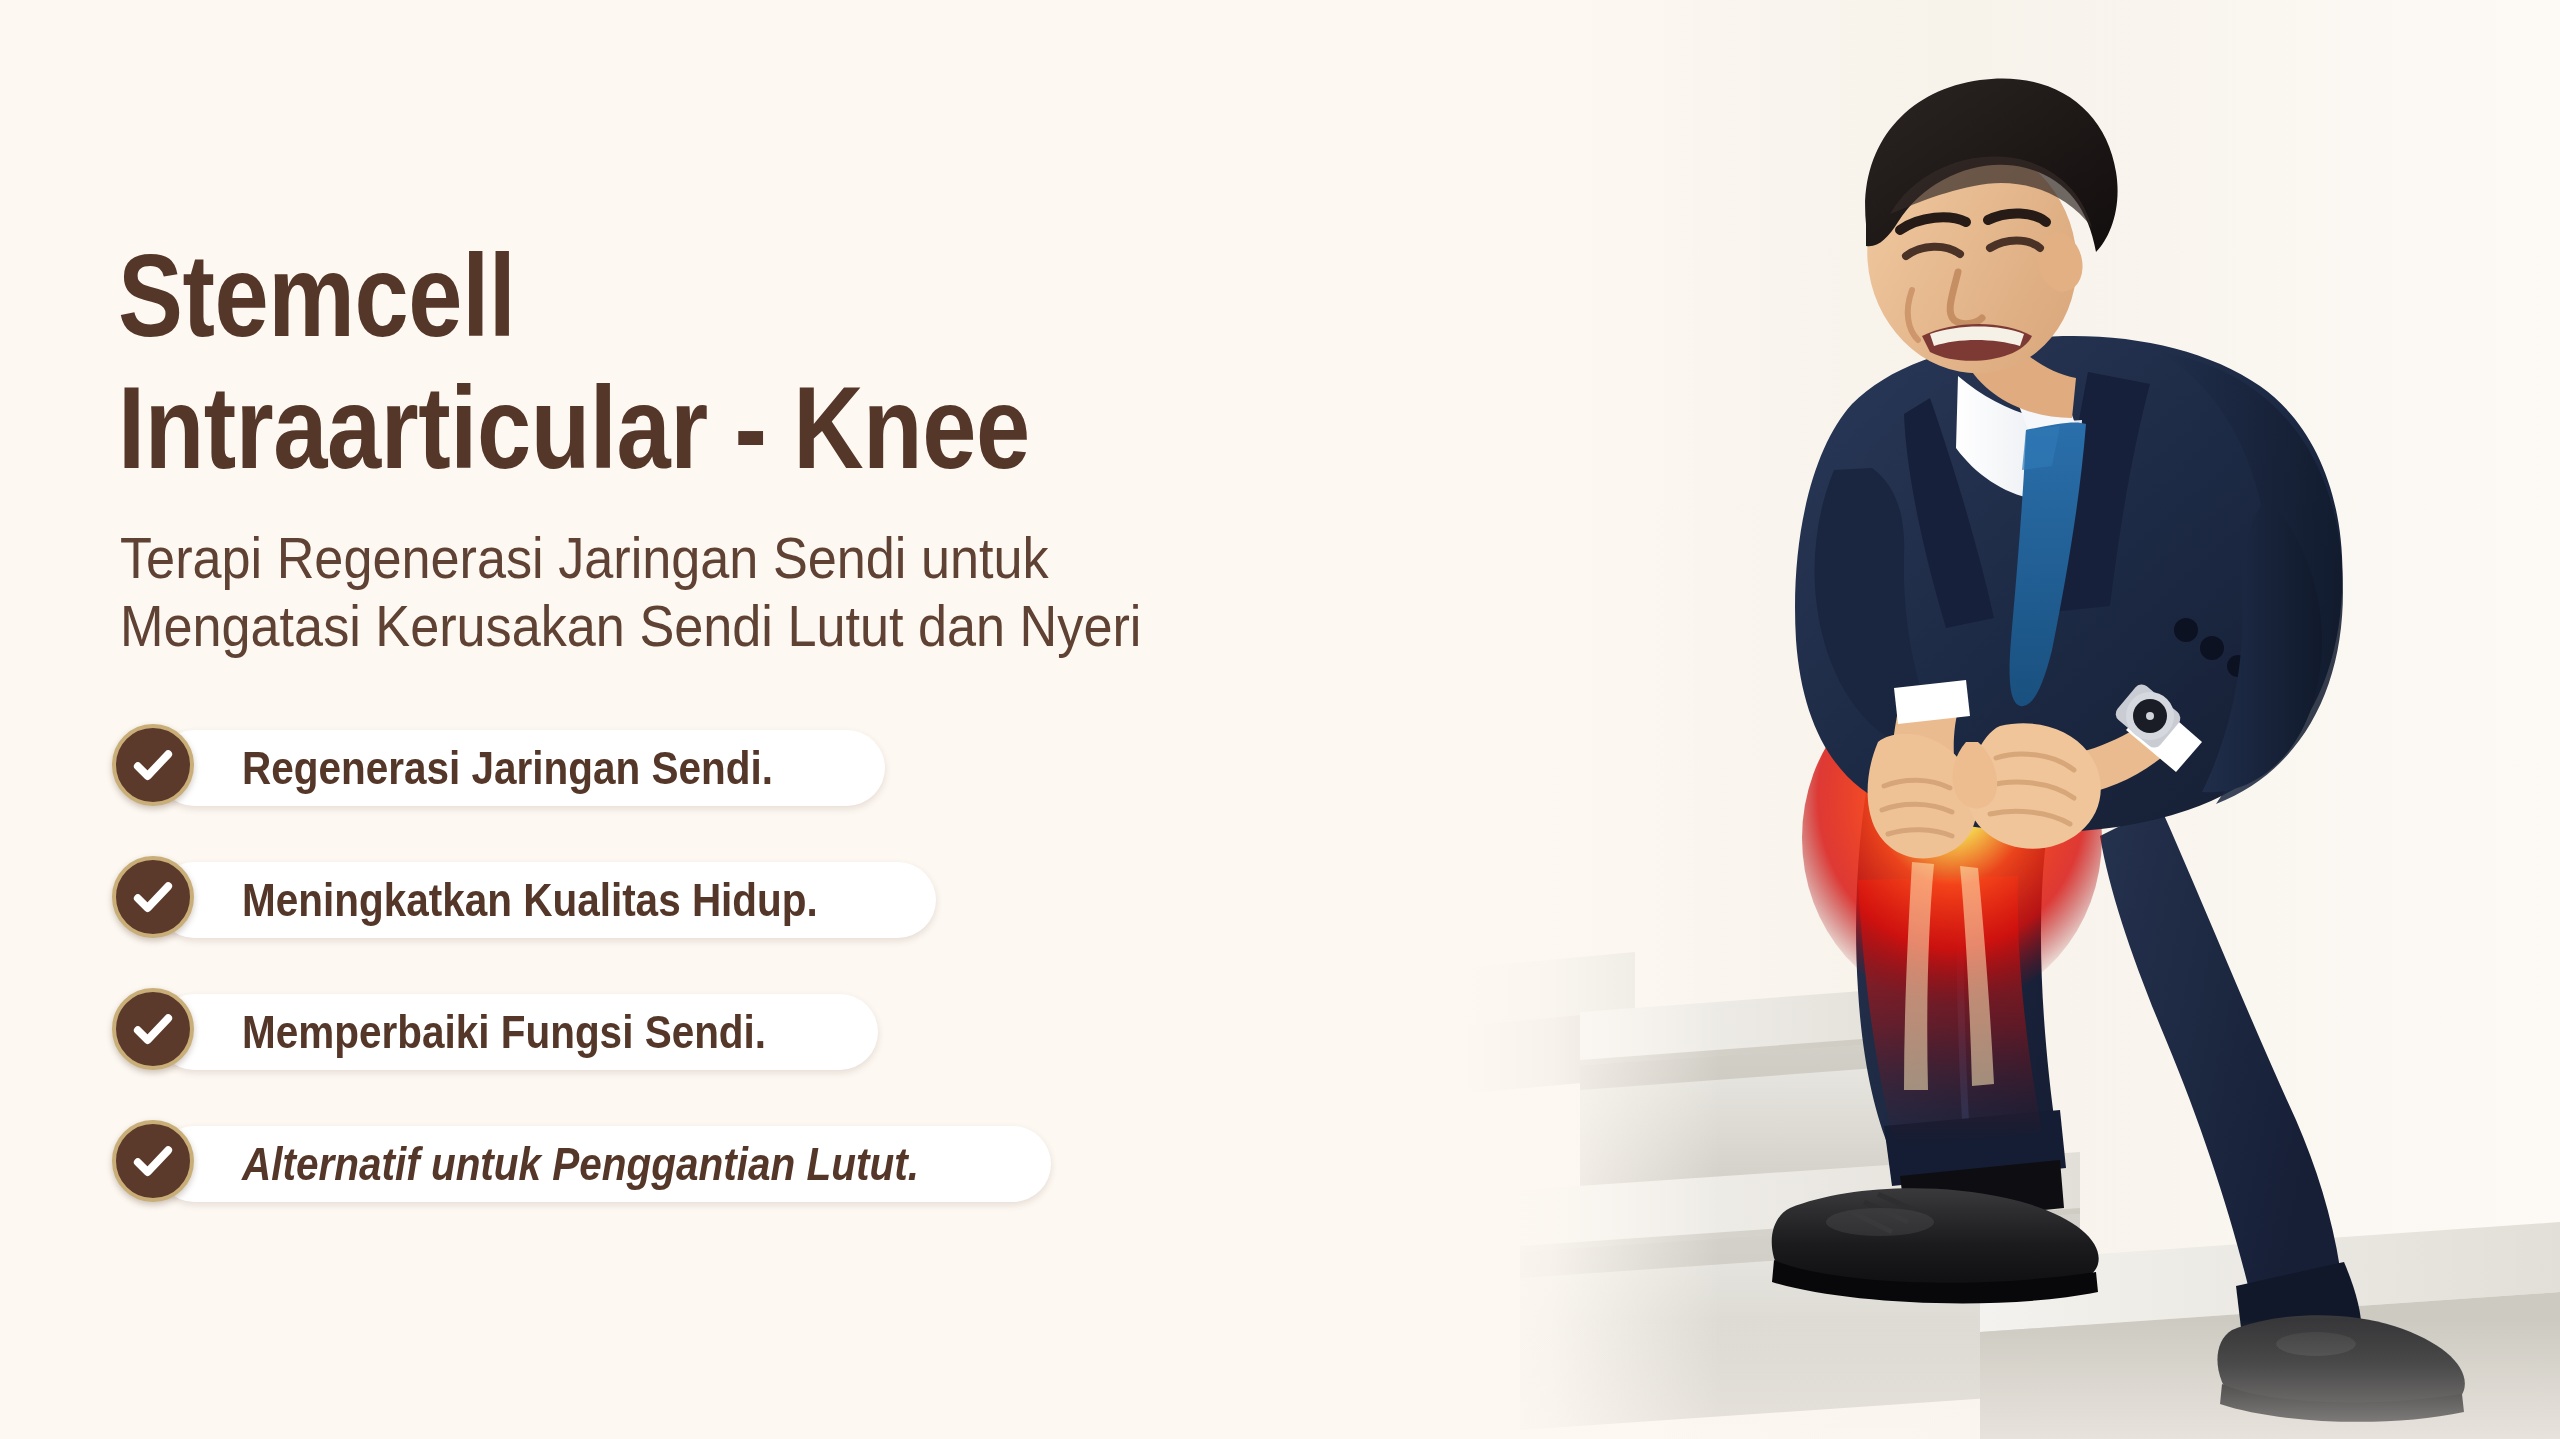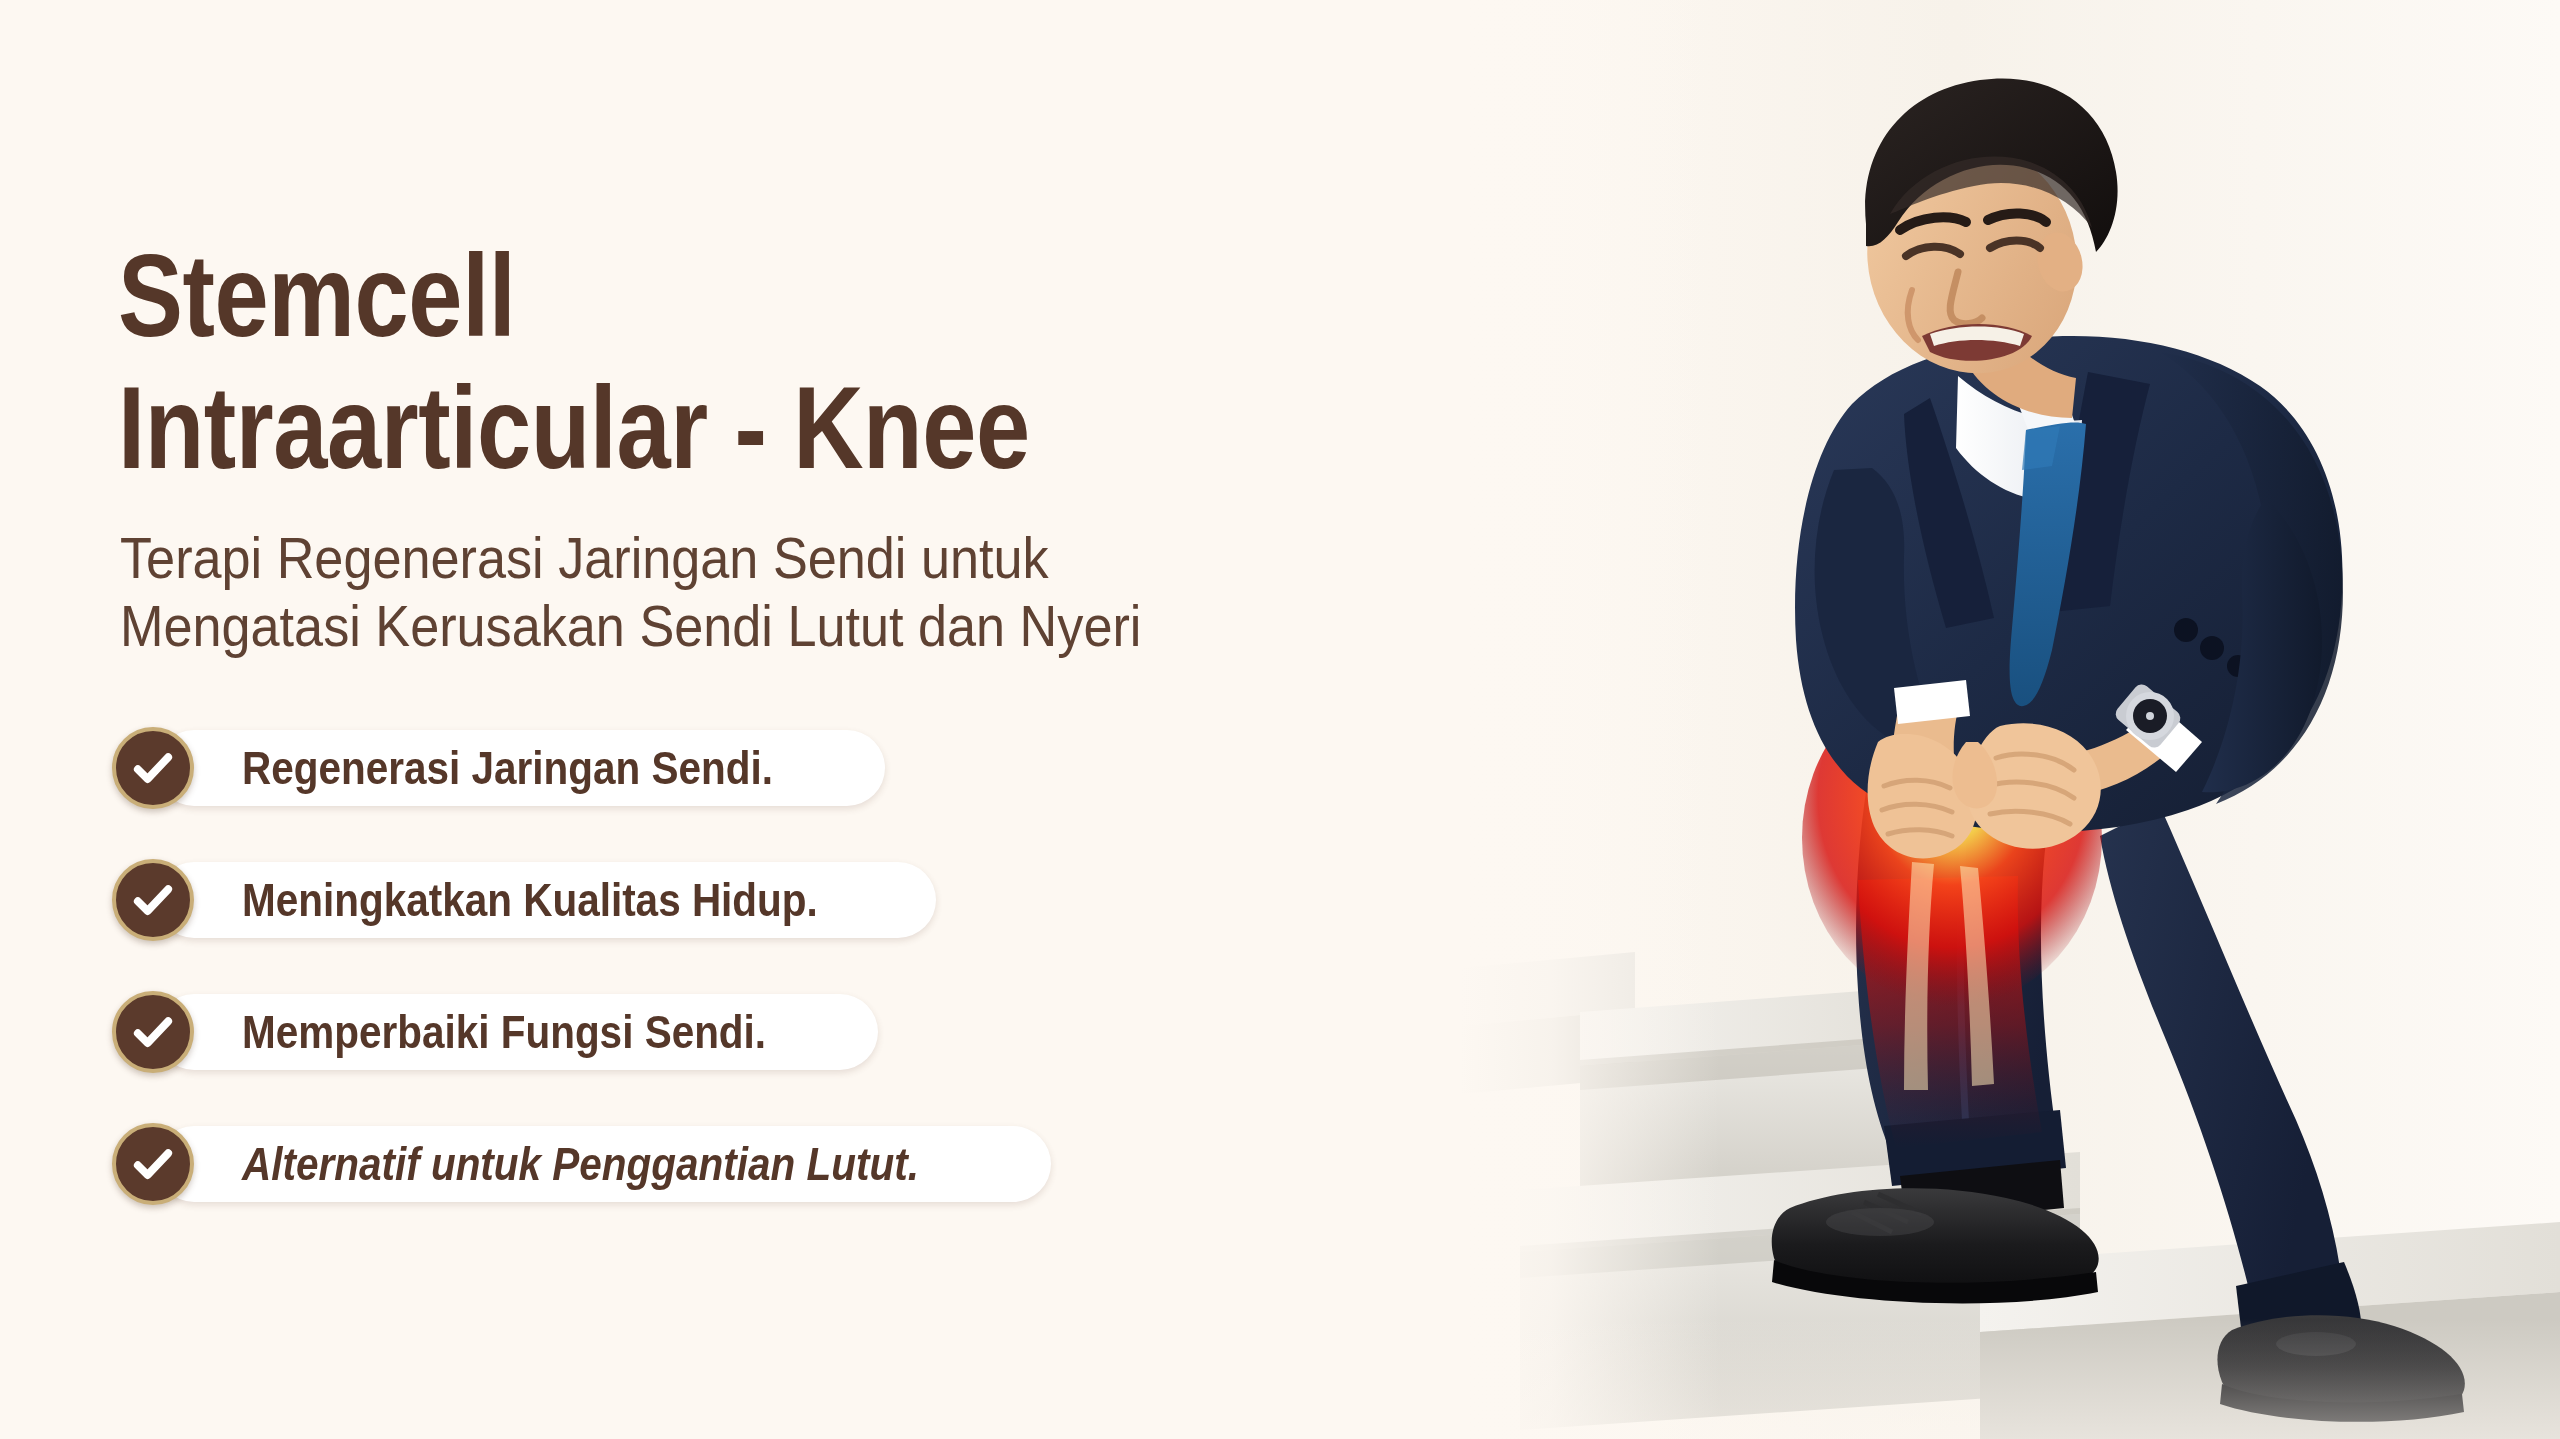--- a/index.html
+++ b/index.html
@@ -86,21 +86,20 @@
   #benefits {
     position: absolute;
     left: 112px;
     top: 724px;
   }
   .benefit-row {
     position: relative;
     height: 88px;
     margin-bottom: 44px;
     display: flex;
-    align-items: center;
   }
   .benefit-row:last-child { margin-bottom: 0; font-style: italic; }
 
   .pill {
     position: absolute;
     left: 44px;
     top: 6px;
     height: 76px;
     display: flex;
     align-items: center;

